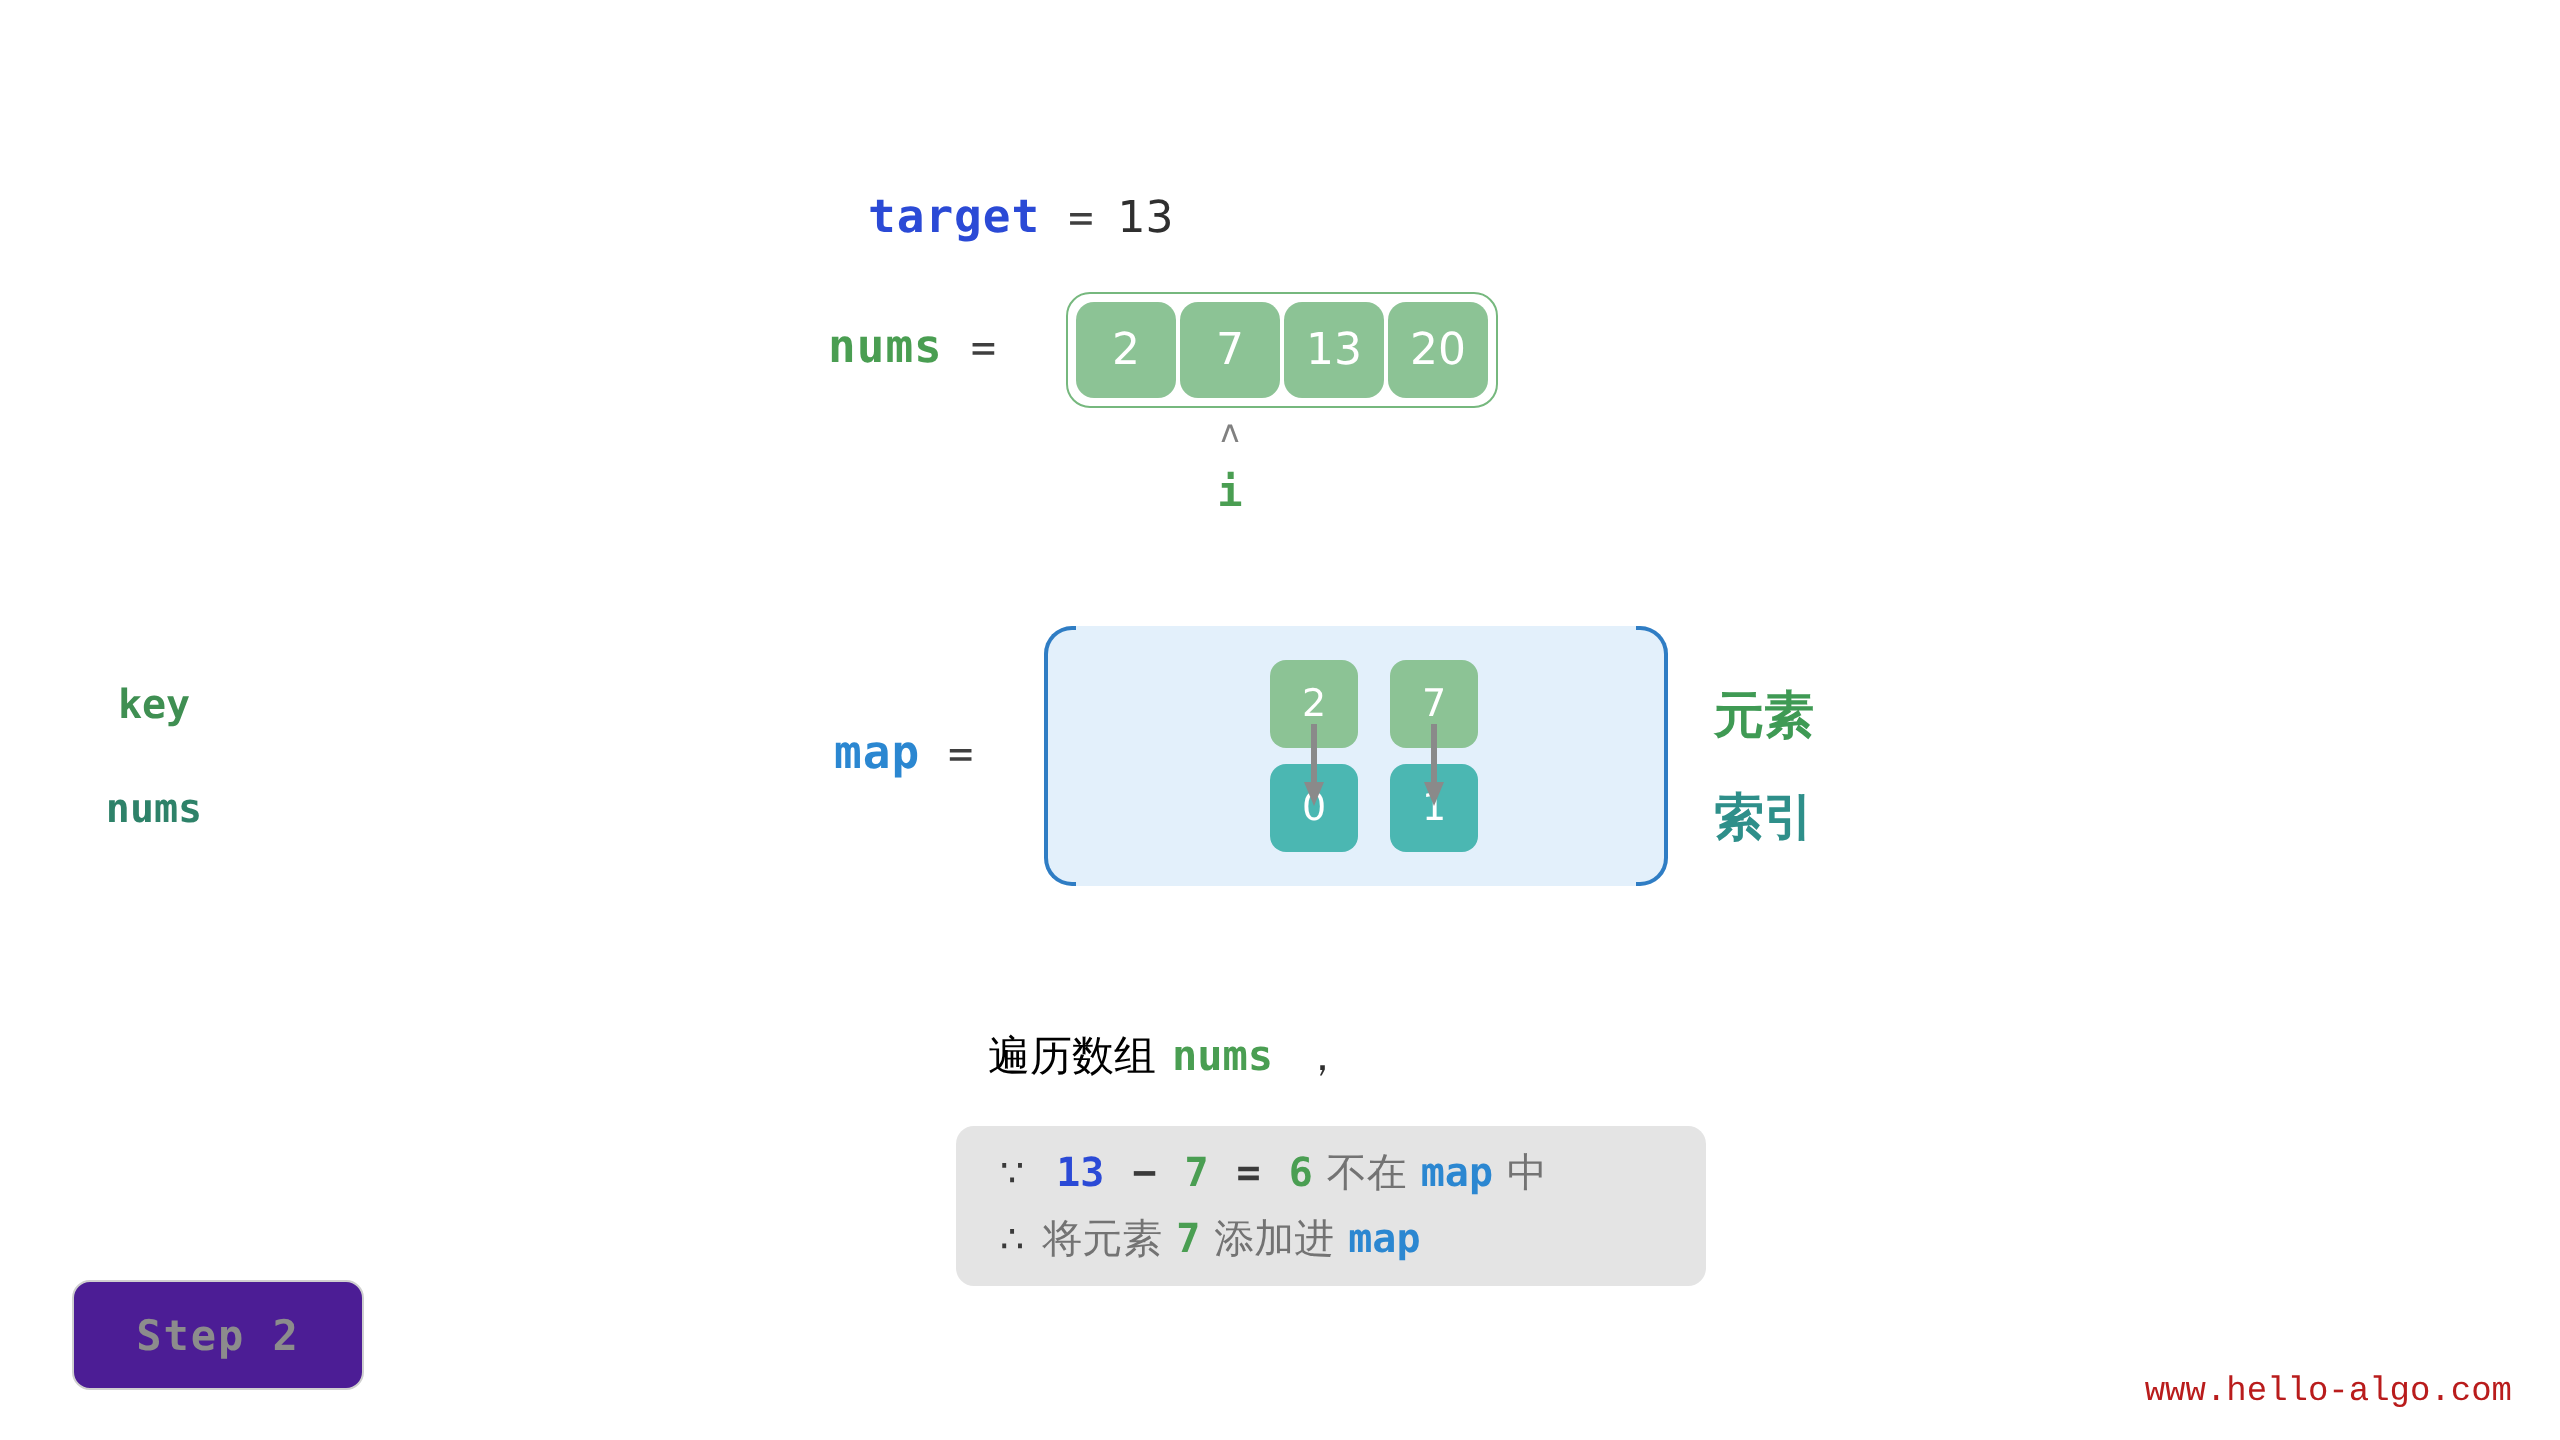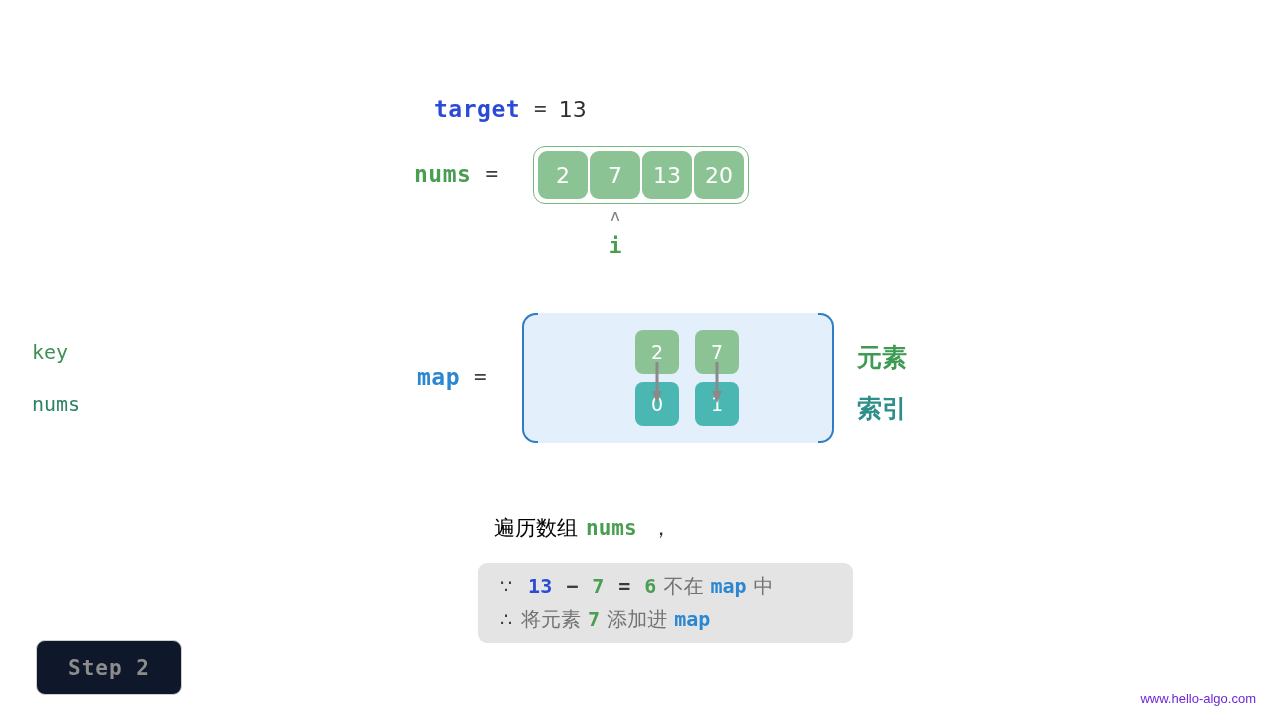--- a/index.html
+++ b/index.html
@@ -169,23 +169,23 @@
     right: 0;
     border-left: none;
     border-top-right-radius: 14px;
     border-bottom-right-radius: 14px;
   }
 
   .map-label {
     position: absolute;
     font-family: "DejaVu Sans Mono", monospace;
     font-size: 20px;
-    font-weight: normal;
+    font-weight: bold;
     color: #2e8269;
-    text-align: left;
+    text-align: center;
     width: 90px;
   }
   #label-key   { left: 32px; top: 340px; color: #3f8f52; }
   #label-value { left: 32px; top: 392px; color: #2e8269; }
 
   .map-cell {
     position: absolute;
     width: 44px;
     height: 44px;
     border-radius: 8px;
@@ -285,41 +285,41 @@
 
   
   #step-badge {
     position: absolute;
     left: 36px;
     top: 640px;
     width: 144px;
     height: 53px;
     border: 1.4px solid #cfcfcf;
     border-radius: 9px;
-    background: #0f172a;
+    background: #4c1d95;
     display: flex;
     align-items: center;
     justify-content: center;
   }
   #step-badge-label {
     font-family: "DejaVu Sans Mono", monospace;
     font-size: 21px;
     font-weight: bold;
     color: #8c8c8c;
     letter-spacing: 1px;
   }
 
   
   #watermark {
     position: absolute;
     right: 24px;
     bottom: 14px;
-    font-family: Liberation Sans, sans-serif;
-    font-size: 13px;
-    color: #6d28d9;
+    font-family: Liberation Mono, monospace;
+    font-size: 17px;
+    color: #b91c1c;
   }
 </style>
 </head>
 <body>
 
 <div id="target-row">
   <span class="varname">target</span>
   <span class="eq">=</span>
   <span class="num">13</span>
 </div>

